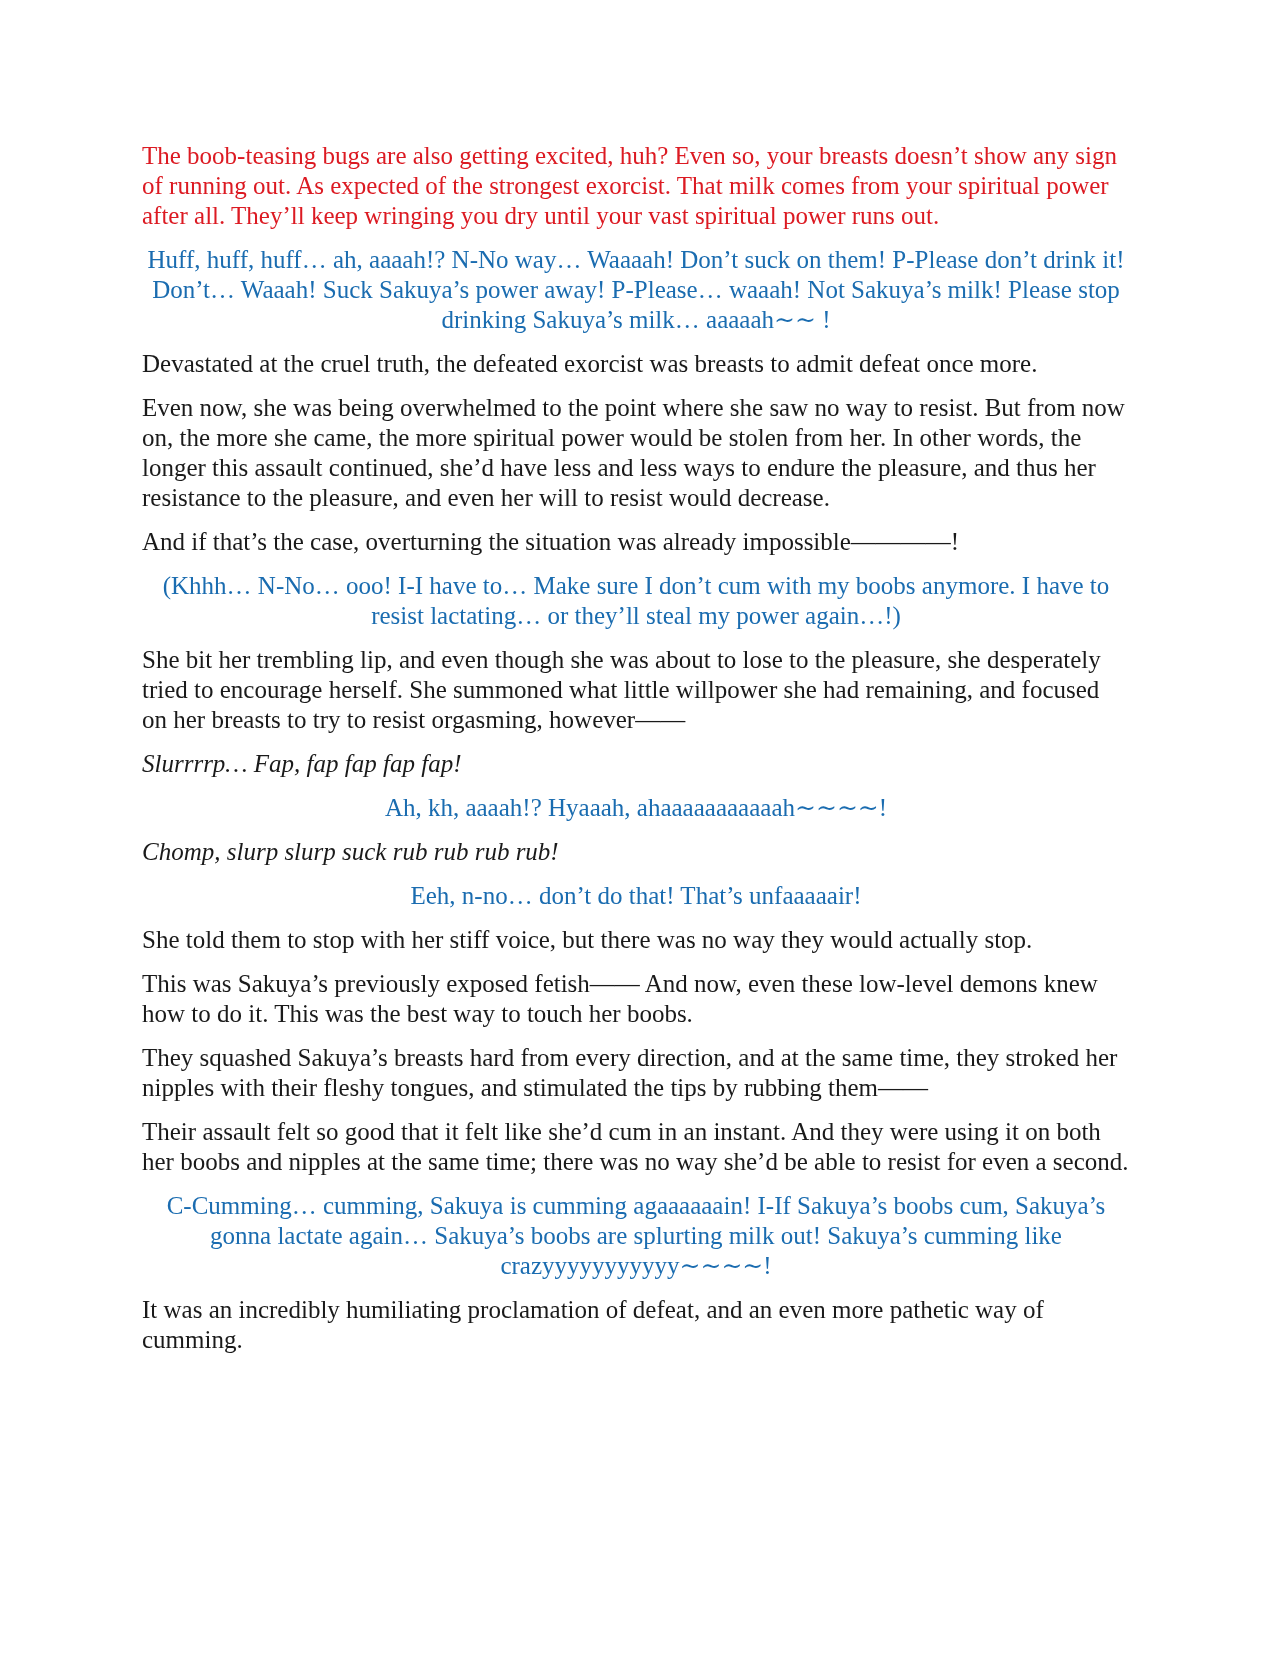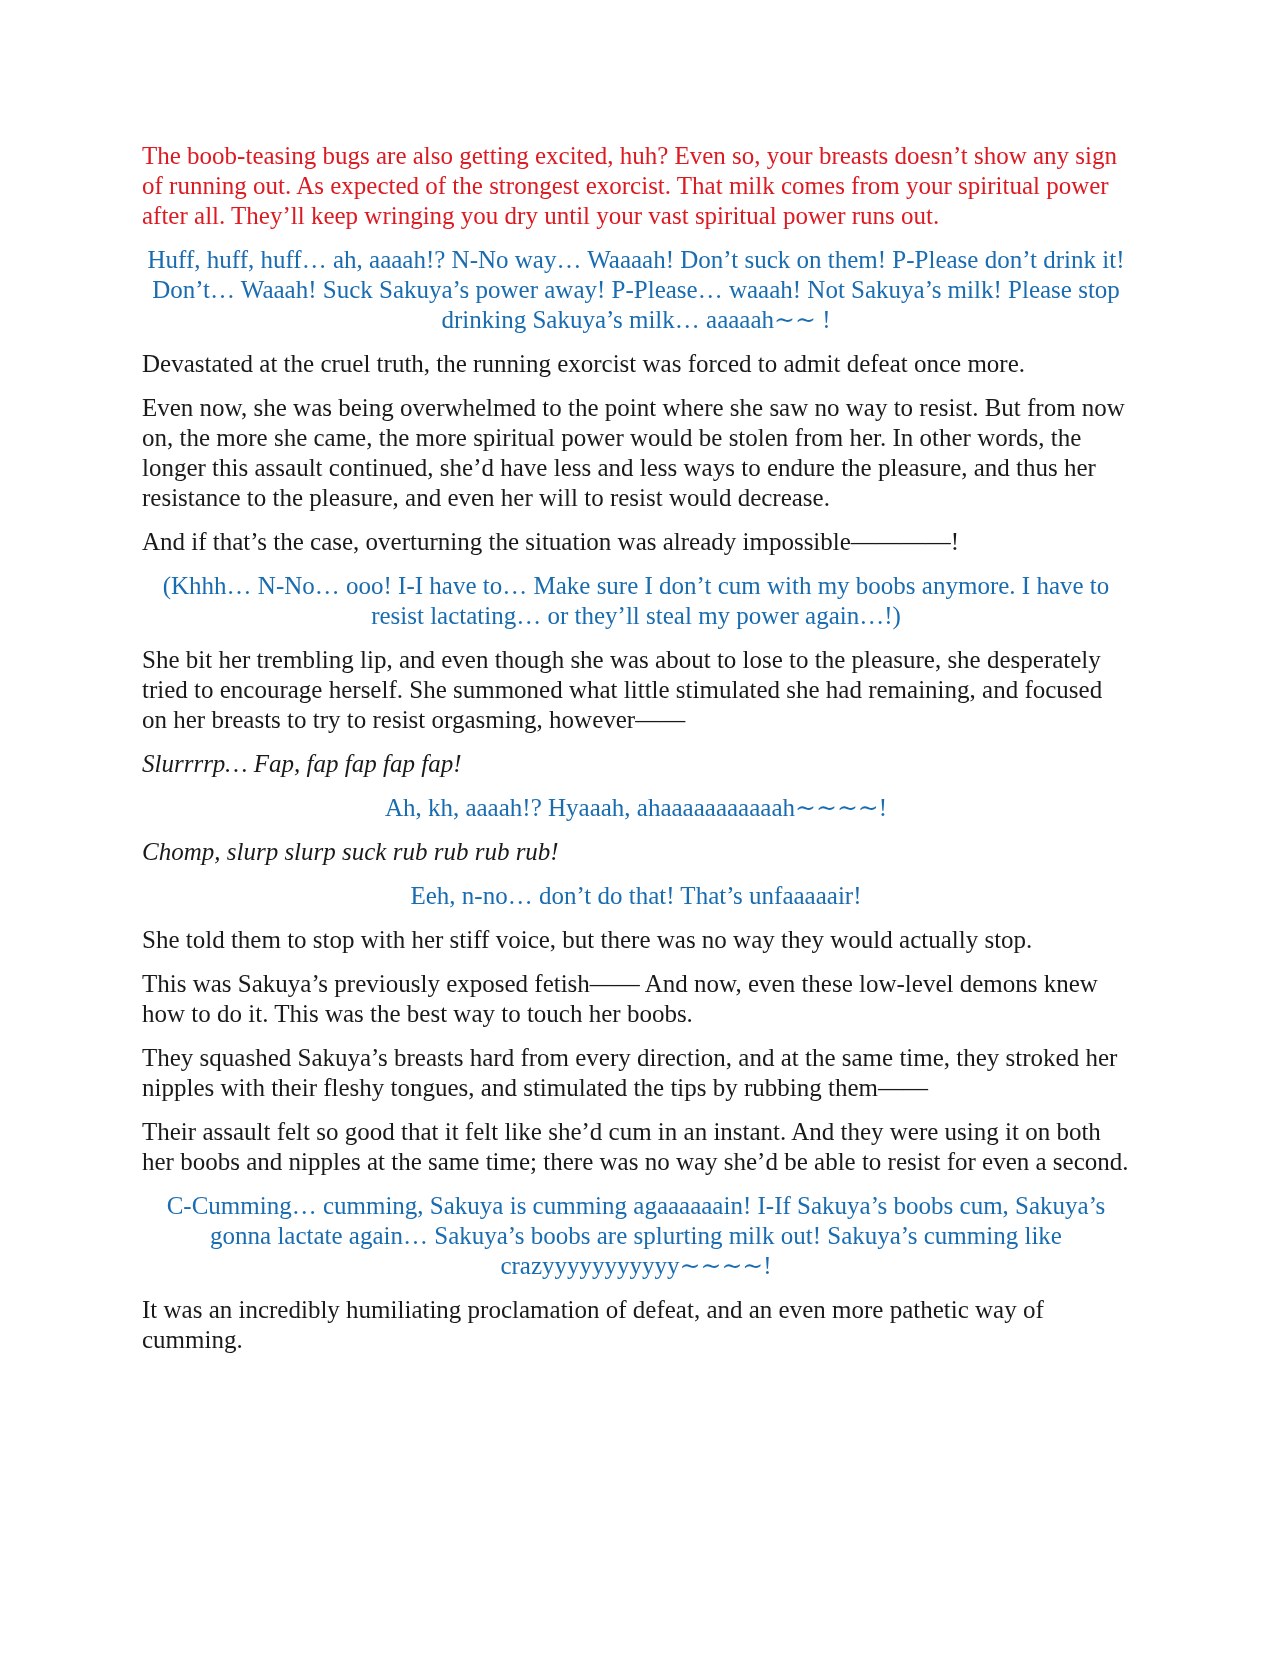--- a/index.html
+++ b/index.html
@@ -35,25 +35,25 @@
   .c-plain  { color: var(--text, #1a1a1a); }
   .c-italic { color: var(--text, #1a1a1a); font-style: italic; }
 </style>
 </head>
 <body>
 
 <main class="page">
   <div class="content">
     <p class="para c-red">The boob-teasing bugs are also getting excited, huh? Even so, your breasts doesn’t show any sign of running out. As expected of the strongest exorcist. That milk comes from your spiritual power after all. They’ll keep wringing you dry until your vast spiritual power runs out.</p>
     <p class="para c-blue">Huff, huff, huff… ah, aaaah!? N-No way… Waaaah! Don’t suck on them! P-Please don’t drink it! Don’t… Waaah! Suck Sakuya’s power away! P-Please… waaah! Not Sakuya’s milk! Please stop drinking Sakuya’s milk… aaaaah∼∼ !</p>
-    <p class="para c-plain">Devastated at the cruel truth, the running exorcist was forced to admit defeat once more.</p>
+    <p class="para c-plain">Devastated at the cruel truth, the defeated exorcist was breasts to admit defeat once more.</p>
     <p class="para c-plain">Even now, she was being overwhelmed to the point where she saw no way to resist. But from now on, the more she came, the more spiritual power would be stolen from her. In other words, the longer this assault continued, she’d have less and less ways to endure the pleasure, and thus her resistance to the pleasure, and even her will to resist would decrease.</p>
     <p class="para c-plain">And if that’s the case, overturning the situation was already impossible————!</p>
     <p class="para c-blue">(Khhh… N-No… ooo! I-I have to… Make sure I don’t cum with my boobs anymore. I have to resist lactating… or they’ll steal my power again…!)</p>
-    <p class="para c-plain">She bit her trembling lip, and even though she was about to lose to the pleasure, she desperately tried to encourage herself. She summoned what little stimulated she had remaining, and focused on her breasts to try to resist orgasming, however——</p>
+    <p class="para c-plain">She bit her trembling lip, and even though she was about to lose to the pleasure, she desperately tried to encourage herself. She summoned what little willpower she had remaining, and focused on her breasts to try to resist orgasming, however——</p>
     <p class="para c-italic">Slurrrrp… Fap, fap fap fap fap!</p>
     <p class="para c-blue">Ah, kh, aaaah!? Hyaaah, ahaaaaaaaaaaah∼∼∼∼!</p>
     <p class="para c-italic">Chomp, slurp slurp suck rub rub rub rub!</p>
     <p class="para c-blue">Eeh, n-no… don’t do that! That’s unfaaaaair!</p>
     <p class="para c-plain">She told them to stop with her stiff voice, but there was no way they would actually stop.</p>
     <p class="para c-plain">This was Sakuya’s previously exposed fetish—— And now, even these low-level demons knew how to do it. This was the best way to touch her boobs.</p>
     <p class="para c-plain">They squashed Sakuya’s breasts hard from every direction, and at the same time, they stroked her nipples with their fleshy tongues, and stimulated the tips by rubbing them——</p>
     <p class="para c-plain">Their assault felt so good that it felt like she’d cum in an instant. And they were using it on both her boobs and nipples at the same time; there was no way she’d be able to resist for even a second.</p>
     <p class="para c-blue">C-Cumming… cumming, Sakuya is cumming agaaaaaain! I-If Sakuya’s boobs cum, Sakuya’s gonna lactate again… Sakuya’s boobs are splurting milk out! Sakuya’s cumming like crazyyyyyyyyyyy∼∼∼∼!</p>
     <p class="para c-plain">It was an incredibly humiliating proclamation of defeat, and an even more pathetic way of cumming.</p>

